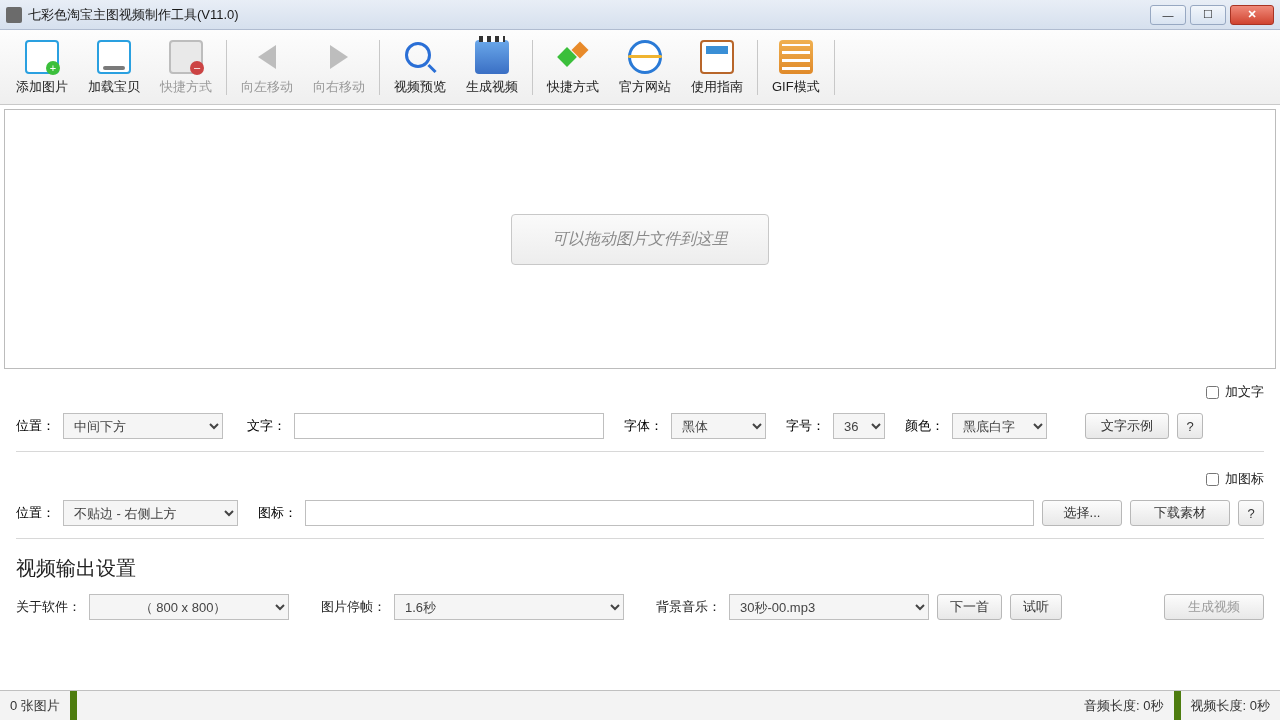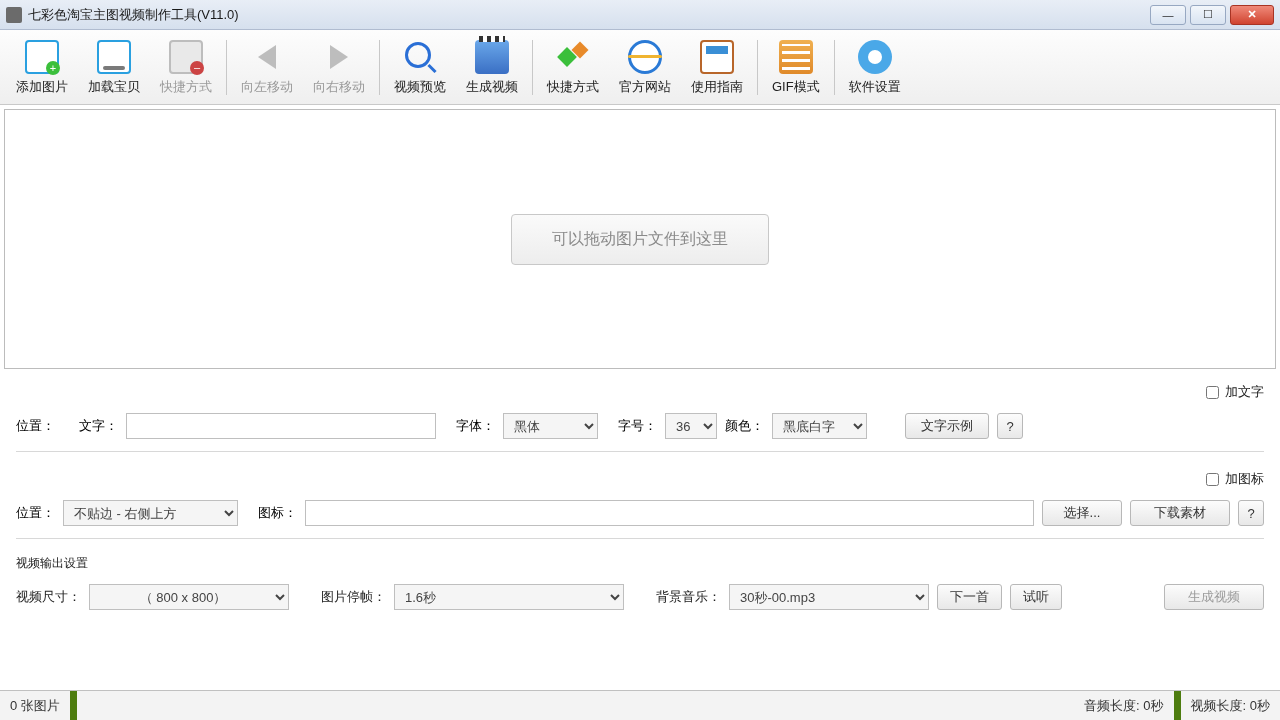--- a/index.html
+++ b/index.html
@@ -16,39 +16,39 @@
 
 
 .toolbar { height: 75px; background: linear-gradient(#fdfdfd,#efefef); border-bottom:1px solid #c9c9c9; display:flex; align-items:center; padding:0 6px; }
 .tbtn { display:flex; flex-direction:column; align-items:center; justify-content:center; height:70px; padding:0 10px; cursor:pointer; color:#222; }
 .tbtn.disabled { color:#9a9a9a; cursor:default; }
 .tbtn .ticon { width:36px; height:36px; margin-bottom:3px; display:flex; align-items:center; justify-content:center; }
 .tbtn .tlabel { font-size:13px; white-space:nowrap; }
 .tsep { width:1px; height:55px; background:#c8c8c8; margin:0 4px; }
 
 
-.drop-area { margin:4px; height:260px; border:1px solid #bcbcbc; background:#fff; display:flex; align-items:center; justify-content:center; }
+.drop-area { margin:4px; height:260px; border:1px solid #bcbcbc; background:#fff; display:flex; align-items:center; justify-content:center;font-style:italic; }
 .drop-hint { padding:14px 40px; border:1px solid #c8c8c8; border-radius:4px; background:linear-gradient(#fafafa,#ededed); color:#8a8a8a; font-size:16px; }
 
 
 .panel { padding:10px 16px 4px 16px; }
 .checkbox-row { display:flex; align-items:center; margin-bottom:12px;justify-content:flex-end; }
 .checkbox-row input { margin-right:6px; }
 .form-row { display:flex; align-items:center; gap:8px; flex-wrap:nowrap; }
 .lbl { color:#000000; font-size:13px; white-space:nowrap; }
 .lbl.dark { color:#222; }
 select, input[type=text] { height:26px; border:1px solid #bfbfbf; background:#fff; padding:0 6px; font-size:13px; color:#444; }
 select { background:#f5f5f5; }
 .btn { height:26px; border:1px solid #b8b8b8; background:linear-gradient(#fcfcfc,#e8e8e8); border-radius:3px; padding:0 12px; font-size:13px; cursor:pointer; color:#333; white-space:nowrap;}
 .btn.disabled { color:#9a9a9a; cursor:default; }
 .qbtn { width:26px; padding:0; text-align:center; }
 
 .hr { height:1px; background:#d8d8d8; margin:8px 16px; }
 
-.section-title { font-size:12px; color:#222; padding:8px 16px 2px 16px; }
+.section-title { font-size:20px; color:#222; padding:8px 16px 2px 16px; }
 
 
 .statusbar { position:absolute; bottom:0; left:0; right:0; height:30px; border-top:1px solid #c0c0c0; background:#f3f3f3; display:flex; align-items:center; font-size:13px; }
 .statusbar .cell { padding:0 10px; border-right:7px solid #4d7c0f; height:100%; display:flex; align-items:center; }
 .statusbar .flex { flex:1; border-right:1px solid #c8c8c8; }
 
 
 .ic { width:34px; height:34px; border-radius:4px; display:inline-block; position:relative; }
 .ic.add-img{background:#fff;border:2px solid #2aa0e0;}
 .ic.add-img::after{content:"+";position:absolute;right:-3px;bottom:-3px;width:14px;height:14px;border-radius:50%;background:#3bbf3b;color:#fff;font-size:11px;line-height:14px;text-align:center;}
@@ -164,46 +164,41 @@
       <span class="tlabel">使用指南</span>
     </div>
   <div class="tsep"></div>
   <div class="tbtn">
       <span class="ticon">
         <span class="ic gif"></span>
       </span>
       <span class="tlabel">GIF模式</span>
     </div>
   <div class="tsep"></div>
-  <div class="tbtn">
-      <span class="ticon">
-        <span class="ic gear"></span>
-      </span>
-      <span class="tlabel">软件设置</span>
-    </div>
 </div>
 
 <div class="drop-area">
   <div class="drop-hint">可以拖动图片文件到这里</div>
 </div>
 
 <div class="panel">
   <div class="checkbox-row">
     <input type="checkbox" style="">
     <span class="lbl dark">加文字</span>
   </div>
   <div class="form-row">
     <span class="lbl">位置：</span>
+    <select style="width:160px"><option>中间下方</option></select>
     <span class="lbl" style="margin-left:16px">文字：</span>
     <input type="text" style="width: 310px;">
     <span class="lbl" style="margin-left:12px">字体：</span>
     <select style="width:95px"><option>黑体</option></select>
     <span class="lbl" style="margin-left:12px">字号：</span>
     <select style="width:52px"><option>36</option></select>
-    <span class="lbl" style="">颜色：</span>
+    <span class="lbl" style="margin-left:12px">颜色：</span>
     <select style="width:95px"><option>黑底白字</option></select>
     <button class="btn" style="margin-left:30px;width:84px">文字示例</button>
     <button class="btn qbtn">?</button>
   </div>
 </div>
 
 <div class="hr"></div>
 
 <div class="panel">
   <div class="checkbox-row">
@@ -219,21 +214,21 @@
     <button class="btn" style="width:100px">下载素材</button>
     <button class="btn qbtn">?</button>
   </div>
 </div>
 
 <div class="hr"></div>
 
 <div class="section-title">视频输出设置</div>
 <div class="panel">
   <div class="form-row">
-    <span class="lbl dark">视频尺寸：</span>
+    <span class="lbl dark">关于软件：</span>
     <select style="width:200px;text-align:center"><option>（ 800 x  800）</option></select>
     <span class="lbl dark" style="margin-left:24px">图片停帧：</span>
     <select style="width:230px"><option>1.6秒</option></select>
     <span class="lbl dark" style="margin-left:24px">背景音乐：</span>
     <select style="width:200px"><option>30秒-00.mp3</option></select>
     <button class="btn">下一首</button>
     <button class="btn">试听</button>
     <button class="btn disabled" style="margin-left:auto;width:100px">生成视频</button>
   </div>
 </div>

